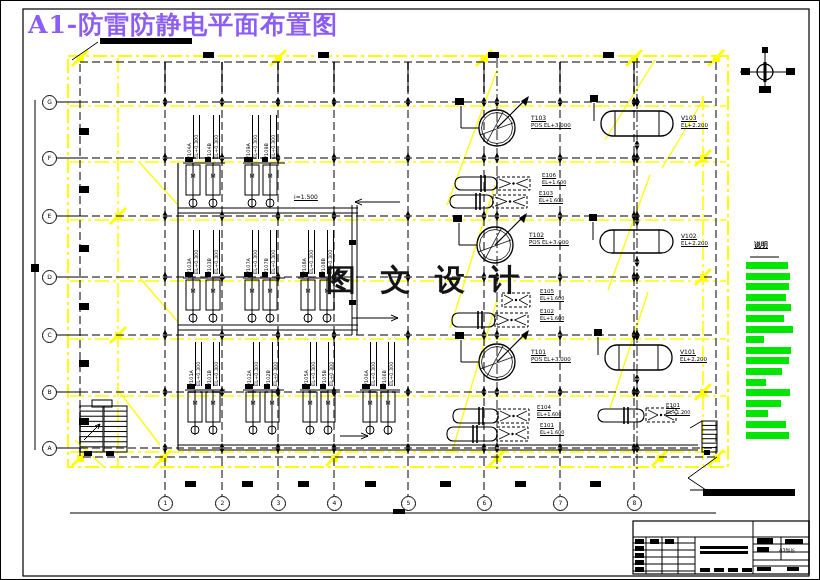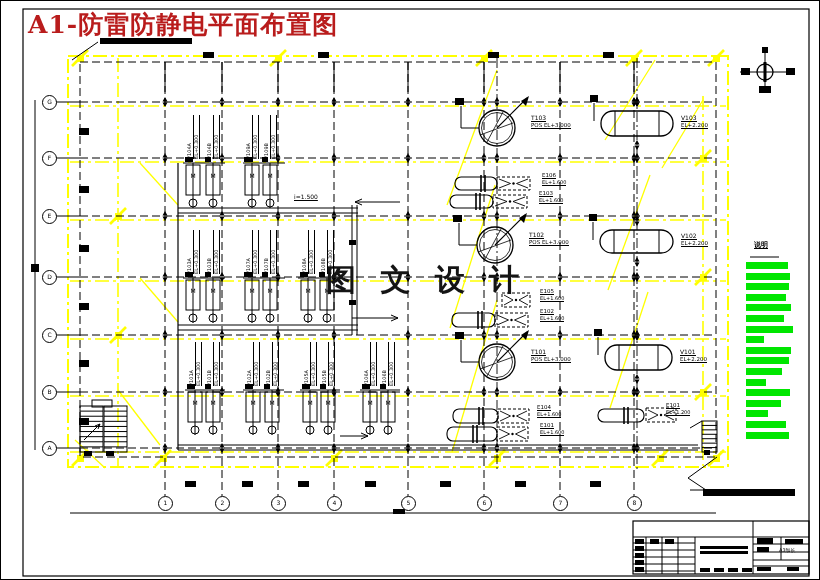--- a/index.html
+++ b/index.html
@@ -5,21 +5,21 @@
   html,body{margin:0;padding:0;background:#fff;}
   #sheet{position:relative;width:820px;height:580px;background:#fff;overflow:hidden;
          font-family:"DejaVu Sans",sans-serif;}
   svg{position:absolute;left:0;top:0;}
   .lbl{position:absolute;color:#000;white-space:nowrap;}
   .u{text-decoration:underline;}
   .bubble{position:absolute;width:13px;height:13px;border:1px solid #000;border-radius:50%;
           font-size:6px;line-height:12px;text-align:center;color:#000;background:#fff;}
   .bar{position:absolute;height:7px;}
   #title{position:absolute;left:28px;top:8px;font-family:"DejaVu Serif",serif;
-         font-weight:bold;font-size:25px;letter-spacing:1px;color:#b91c1c;}
+         font-weight:bold;font-size:25px;letter-spacing:1px;color:#8b5cf6;}
   #watermark{position:absolute;left:326px;top:260px;font-family:"DejaVu Serif",serif;
          font-size:30px;font-weight:bold;letter-spacing:7px;color:#141414;}
   .plabel{position:absolute;transform-origin:0 0;transform:rotate(-90deg);
           font-size:5px;line-height:5.6px;color:#000;white-space:nowrap;}
   .plabel span{display:block;border-bottom:.5px solid #000;}
   .eqlab span{display:block;border-bottom:1px solid #000;width:max-content;}
 </style>
 </head>
 <body>
 

